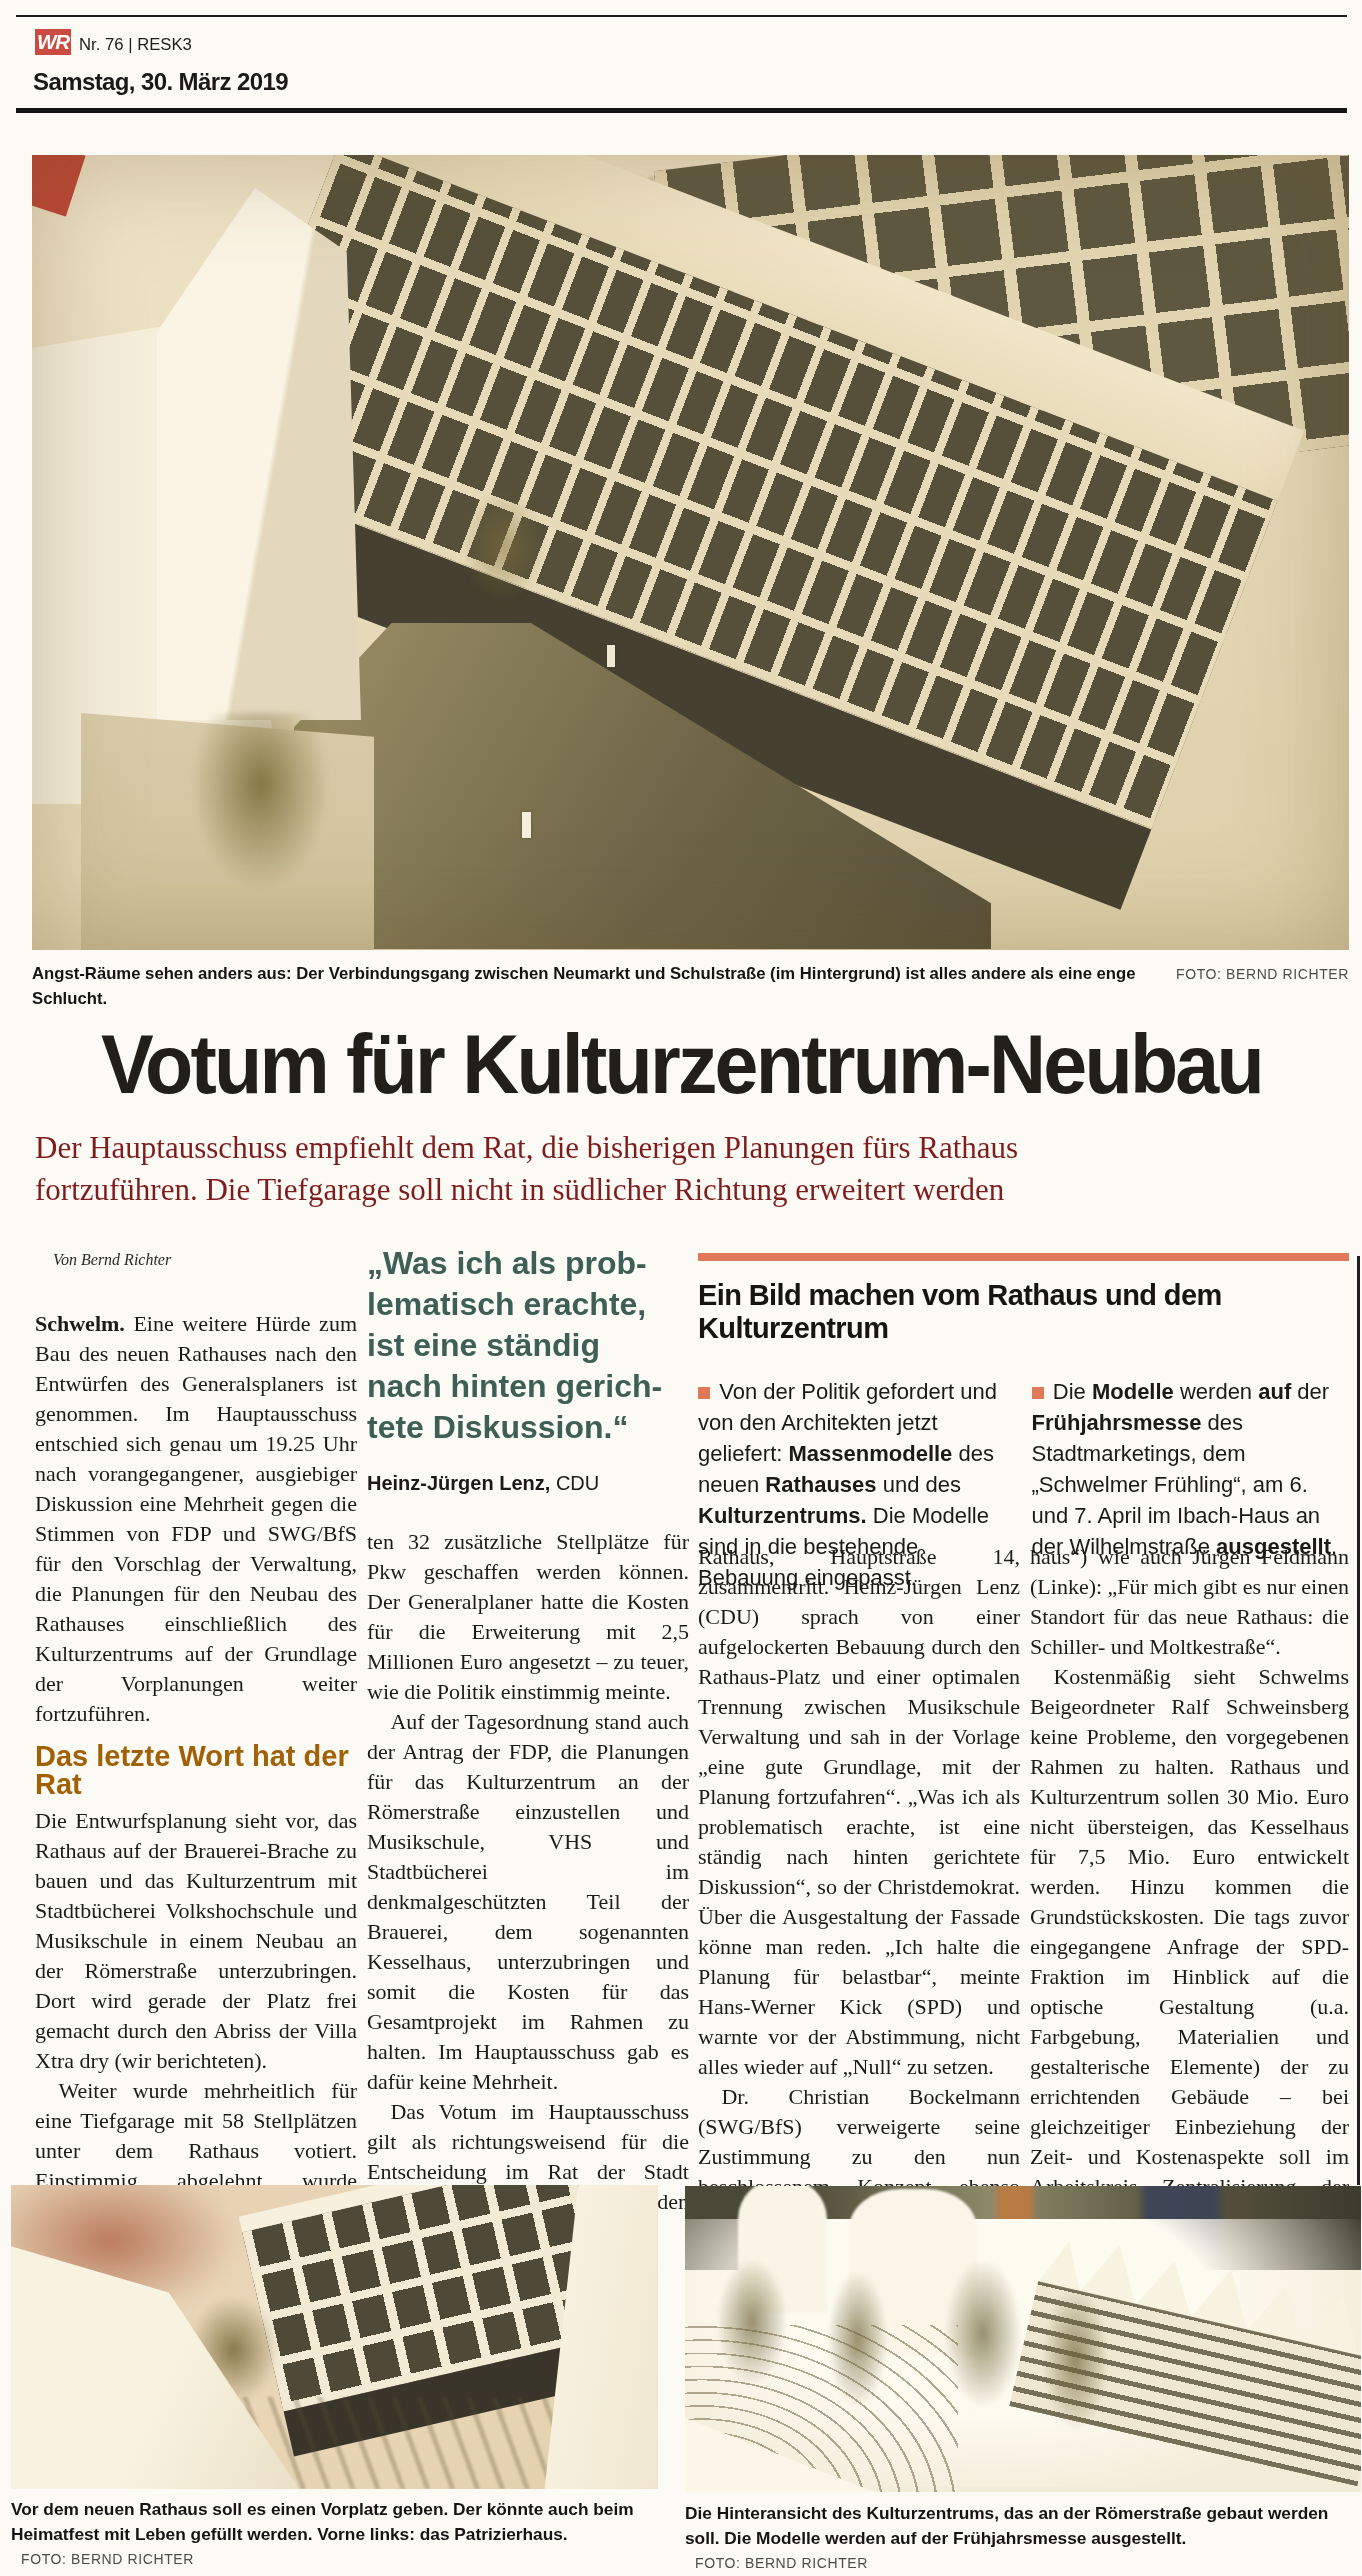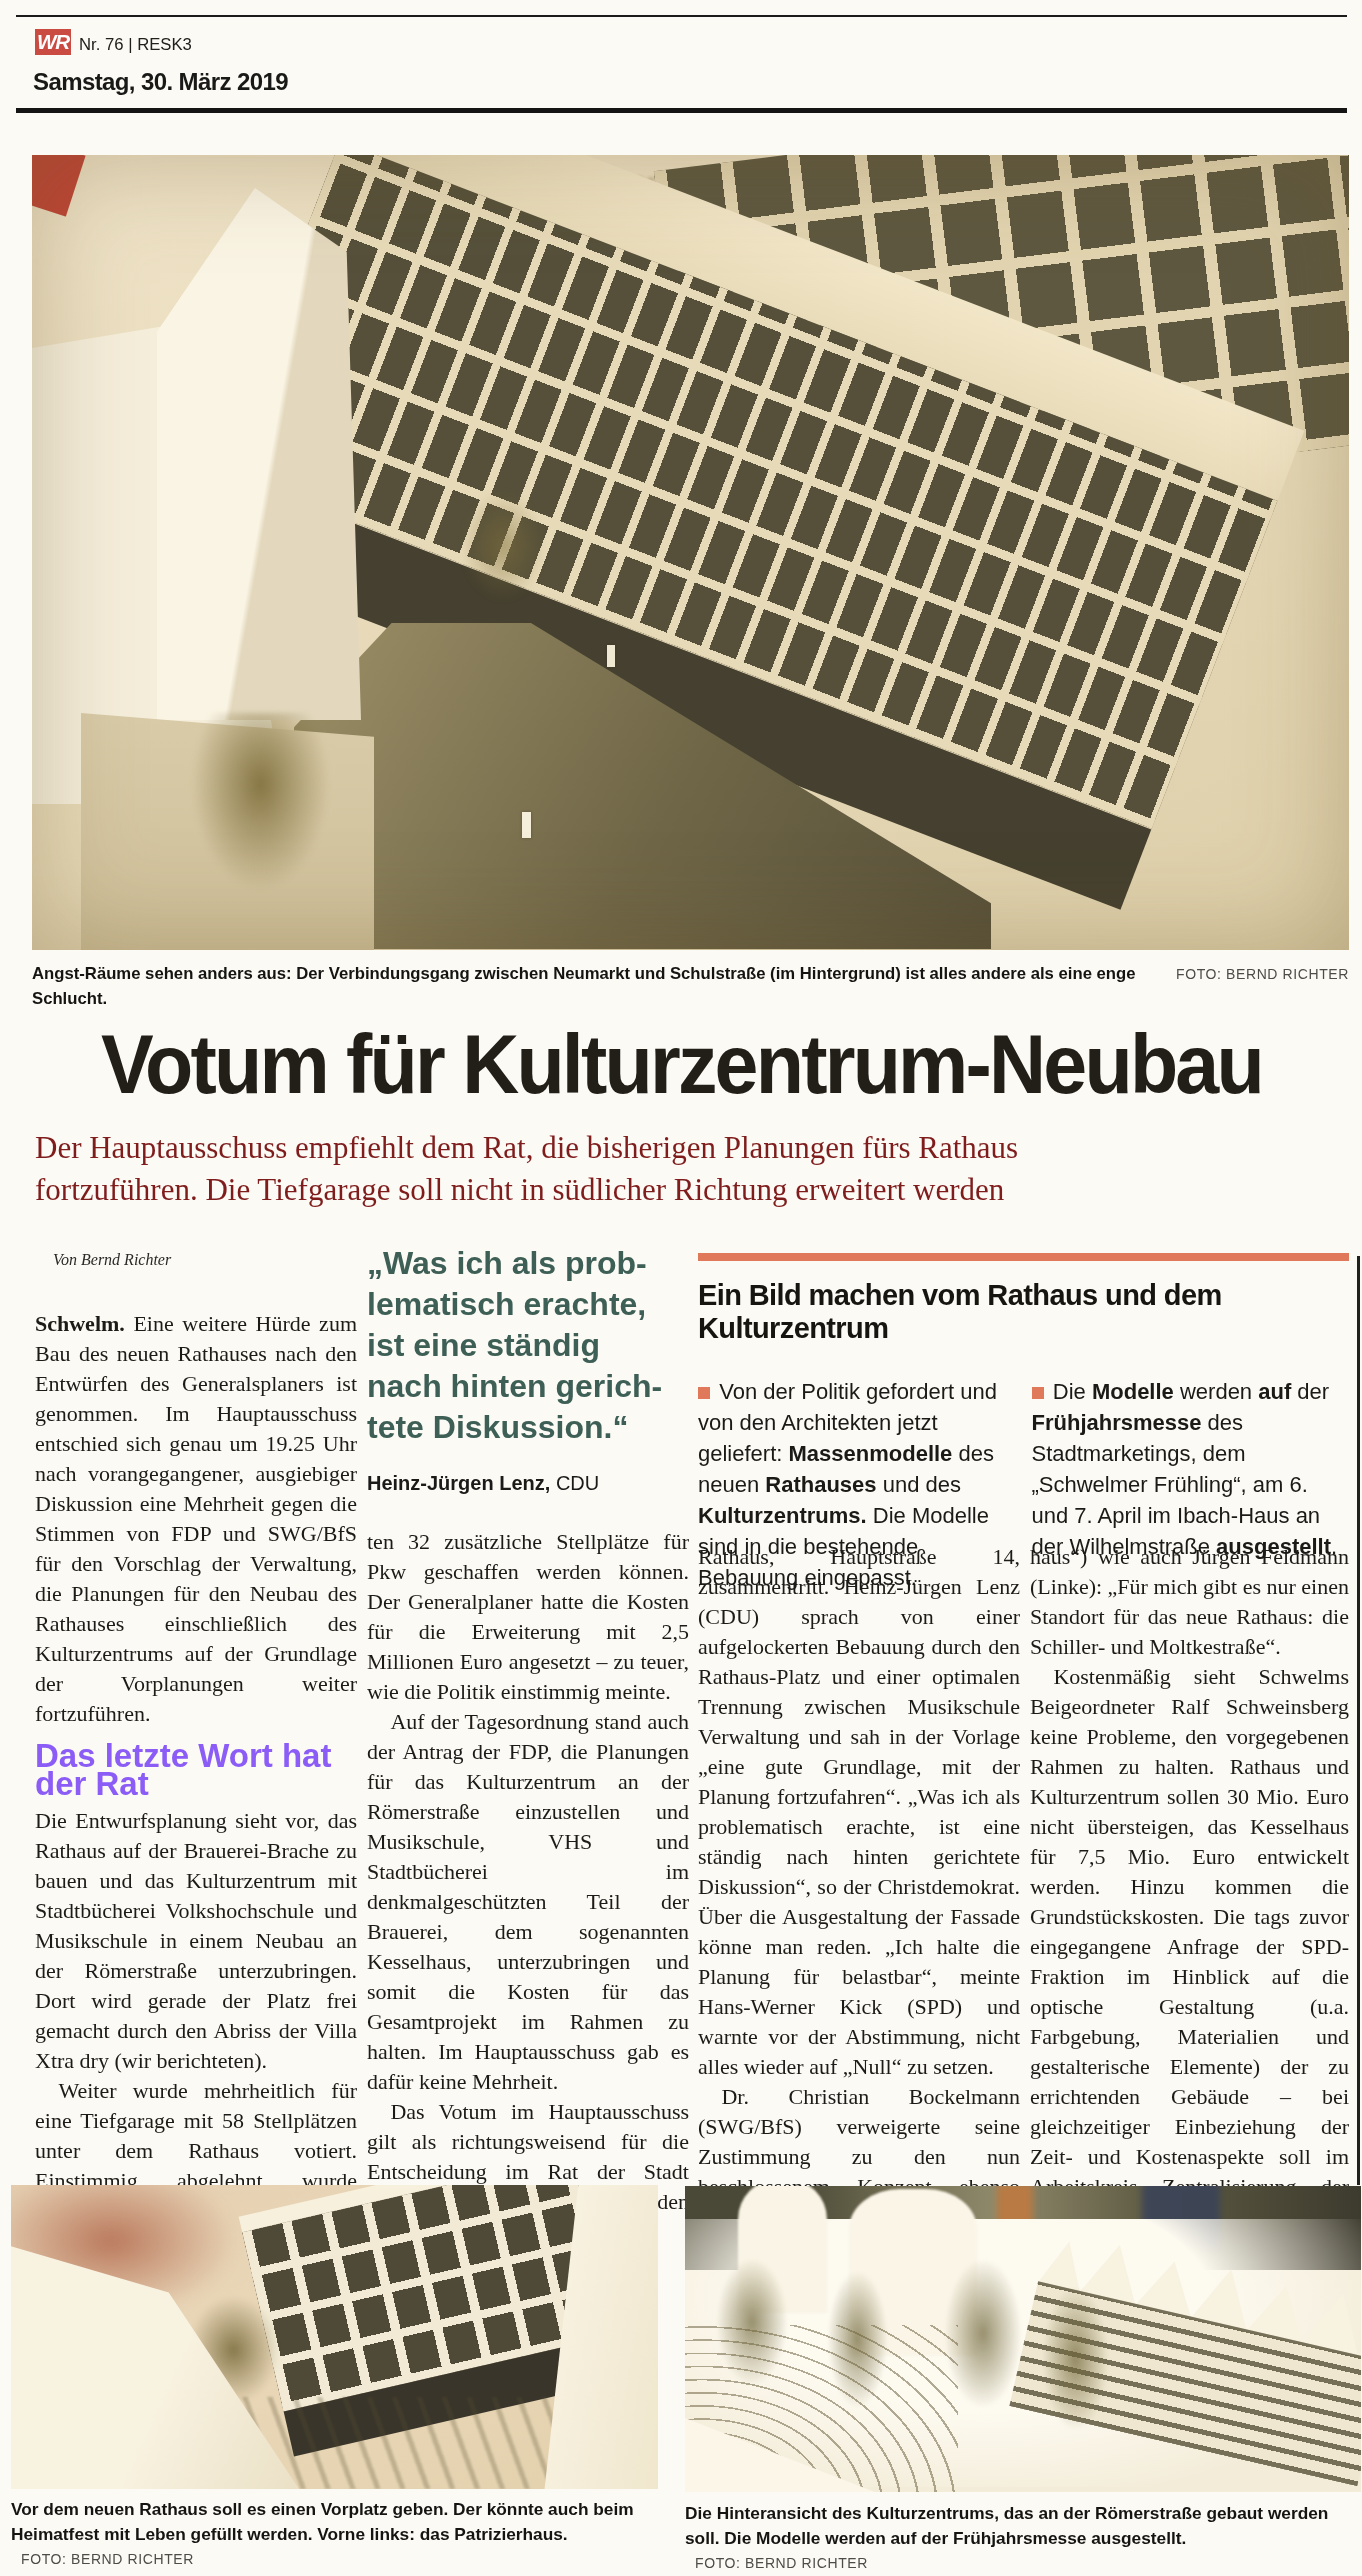--- a/index.html
+++ b/index.html
@@ -119,22 +119,22 @@
   .subheadline{left:35px;top:1127px;width:1305px;font-size:31px;line-height:42px;
      color:#7f1d1d;white-space:pre-line;}
   .byline{left:53px;top:1251px;font-style:italic;font-size:16px;color:#2b2a27;}
 
   
   .col{position:absolute;width:322px;font-size:22px;line-height:30px;
        text-align:justify;color:#1d1b17;hyphens:auto;}
   .col p{margin:0;}
   .col p.ind{text-indent:23.4px;}
   .lead-in{font-weight:bold;}
-  .col-subhead{font-family:"Liberation Sans",sans-serif;font-weight:bold;font-size:33px;
-       line-height:28px;color:#8b5cf6;margin:13.4px 0 7.8px 0;text-align:left;}
+  .col-subhead{font-family:"Liberation Sans",sans-serif;font-weight:bold;font-size:29px;
+       line-height:28px;color:#a16207;margin:13.4px 0 7.8px 0;text-align:left;}
   .c1{left:35px;top:1309px;}
   .c2{left:367px;top:1243px;}
   .c3{left:698px;top:1542px;}
   .c4{left:1030px;top:1542px;width:319px;}
 
   .quote{font-family:"Liberation Sans",sans-serif;font-weight:bold;font-size:32px;
      line-height:41px;color:#3e5f55;white-space:pre-line;text-align:left;}
   .quote-attr{margin-top:20px;font-family:"Liberation Sans",sans-serif;font-size:20px;
      color:#1b1a18;text-align:left;}
   .quote-attr .name{font-weight:bold;text-align:center;}

